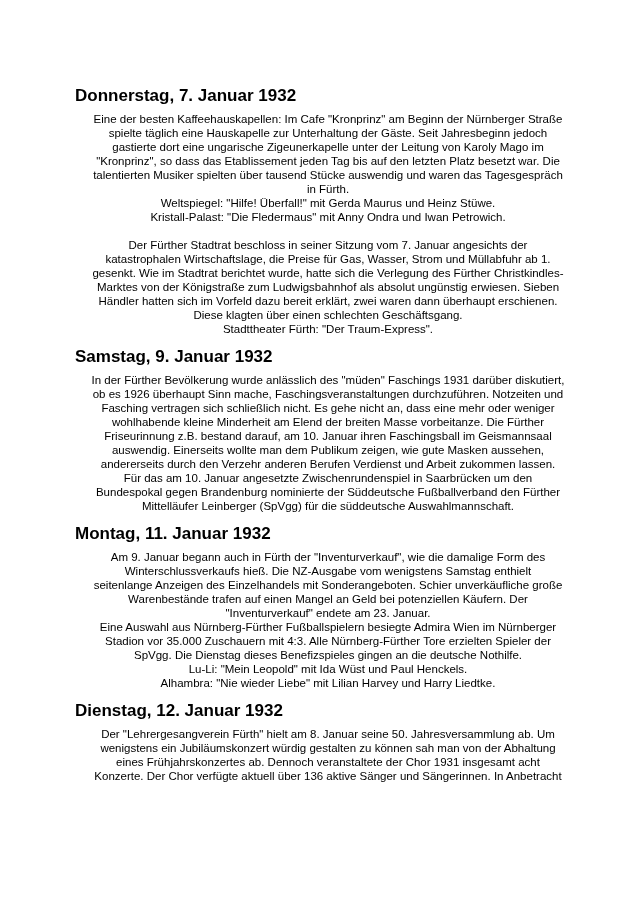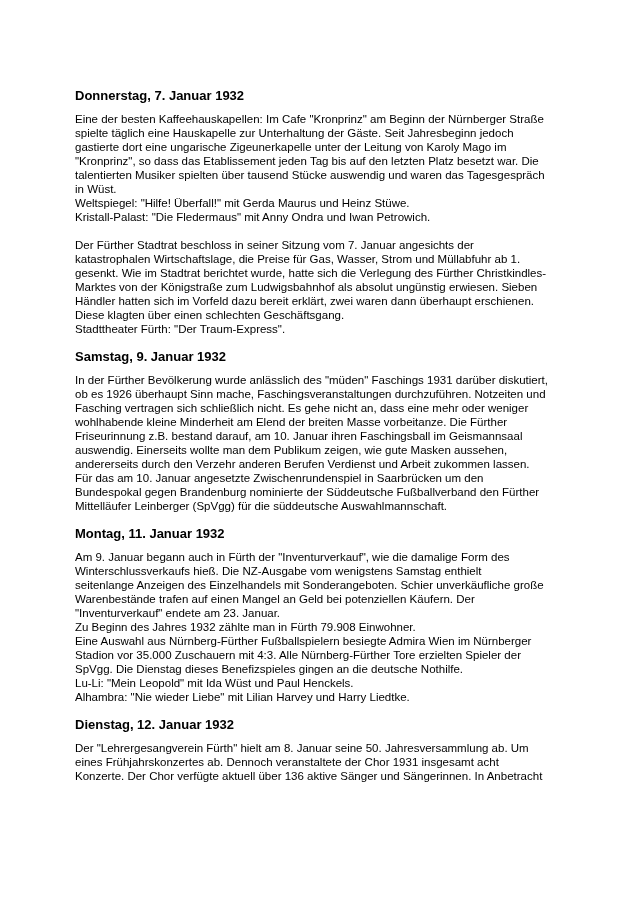--- a/index.html
+++ b/index.html
@@ -16,48 +16,49 @@
     box-sizing: border-box;
     width: 636px;
     height: 900px;
     padding: 89px 55px 0 75px;
     color: #000000;
     font-family: "Liberation Sans", "DejaVu Sans", sans-serif;
     font-size: 11.5px;
     line-height: 14px;
   }
   .entry-header {
-    font-size: 13px;
+    font-size: 17px;
     line-height: 14px;
     font-weight: bold;
     margin: 0 0 9px 0;
     white-space: pre;
   }
   .entry-body {
     margin: 0 0 14px 0;
+    text-align: center;
   }
   .text-line {
     white-space: pre;
     line-height: 14px;
   }
 </style>
 </head>
 <body>
 
 <div class="page">
   <div>
       <section>
         <h2 class="entry-header">Donnerstag, 7. Januar 1932</h2>
         <div class="entry-body">
           <div class="text-line">Eine der besten Kaffeehauskapellen: Im Cafe "Kronprinz" am Beginn der Nürnberger Straße</div>
           <div class="text-line">spielte täglich eine Hauskapelle zur Unterhaltung der Gäste. Seit Jahresbeginn jedoch</div>
           <div class="text-line">gastierte dort eine ungarische Zigeunerkapelle unter der Leitung von Karoly Mago im</div>
           <div class="text-line">"Kronprinz", so dass das Etablissement jeden Tag bis auf den letzten Platz besetzt war. Die</div>
           <div class="text-line">talentierten Musiker spielten über tausend Stücke auswendig und waren das Tagesgespräch</div>
-          <div class="text-line">in Wüst.</div>
+          <div class="text-line">in Fürth.</div>
           <div class="text-line">Weltspiegel: "Hilfe! Überfall!" mit Gerda Maurus und Heinz Stüwe.</div>
           <div class="text-line">Kristall-Palast: "Die Fledermaus" mit Anny Ondra und Iwan Petrowich.</div>
         </div>
       </section>
       <section>
         <div class="entry-body">
           <div class="text-line">Der Fürther Stadtrat beschloss in seiner Sitzung vom 7. Januar angesichts der</div>
           <div class="text-line">katastrophalen Wirtschaftslage, die Preise für Gas, Wasser, Strom und Müllabfuhr ab 1.</div>
           <div class="text-line">gesenkt. Wie im Stadtrat berichtet wurde, hatte sich die Verlegung des Fürther Christkindles-</div>
           <div class="text-line">Marktes von der Königstraße zum Ludwigsbahnhof als absolut ungünstig erwiesen. Sieben</div>
@@ -82,30 +83,30 @@
         </div>
       </section>
       <section>
         <h2 class="entry-header">Montag, 11. Januar 1932</h2>
         <div class="entry-body">
           <div class="text-line">Am 9. Januar begann auch in Fürth der "Inventurverkauf", wie die damalige Form des</div>
           <div class="text-line">Winterschlussverkaufs hieß. Die NZ-Ausgabe vom wenigstens Samstag enthielt</div>
           <div class="text-line">seitenlange Anzeigen des Einzelhandels mit Sonderangeboten. Schier unverkäufliche große</div>
           <div class="text-line">Warenbestände trafen auf einen Mangel an Geld bei potenziellen Käufern. Der</div>
           <div class="text-line">"Inventurverkauf" endete am 23. Januar.</div>
-          <div class="text-line">Zu Beginn des Jahres 1932 zählte man in Fürth 79.908 Einwohner.</div>
           <div class="text-line">Eine Auswahl aus Nürnberg-Fürther Fußballspielern besiegte Admira Wien im Nürnberger</div>
           <div class="text-line">Stadion vor 35.000 Zuschauern mit 4:3. Alle Nürnberg-Fürther Tore erzielten Spieler der</div>
           <div class="text-line">SpVgg. Die Dienstag dieses Benefizspieles gingen an die deutsche Nothilfe.</div>
           <div class="text-line">Lu-Li: "Mein Leopold" mit Ida Wüst und Paul Henckels.</div>
           <div class="text-line">Alhambra: "Nie wieder Liebe" mit Lilian Harvey und Harry Liedtke.</div>
         </div>
       </section>
       <section>
         <h2 class="entry-header">Dienstag, 12. Januar 1932</h2>
         <div class="entry-body">
           <div class="text-line">Der "Lehrergesangverein Fürth" hielt am 8. Januar seine 50. Jahresversammlung ab. Um</div>
+          <div class="text-line">wenigstens ein Jubiläumskonzert würdig gestalten zu können sah man von der Abhaltung</div>
           <div class="text-line">eines Frühjahrskonzertes ab. Dennoch veranstaltete der Chor 1931 insgesamt acht</div>
           <div class="text-line">Konzerte. Der Chor verfügte aktuell über 136 aktive Sänger und Sängerinnen. In Anbetracht</div>
         </div>
       </section>
     </div>
 </div>
 
 </body></html>

